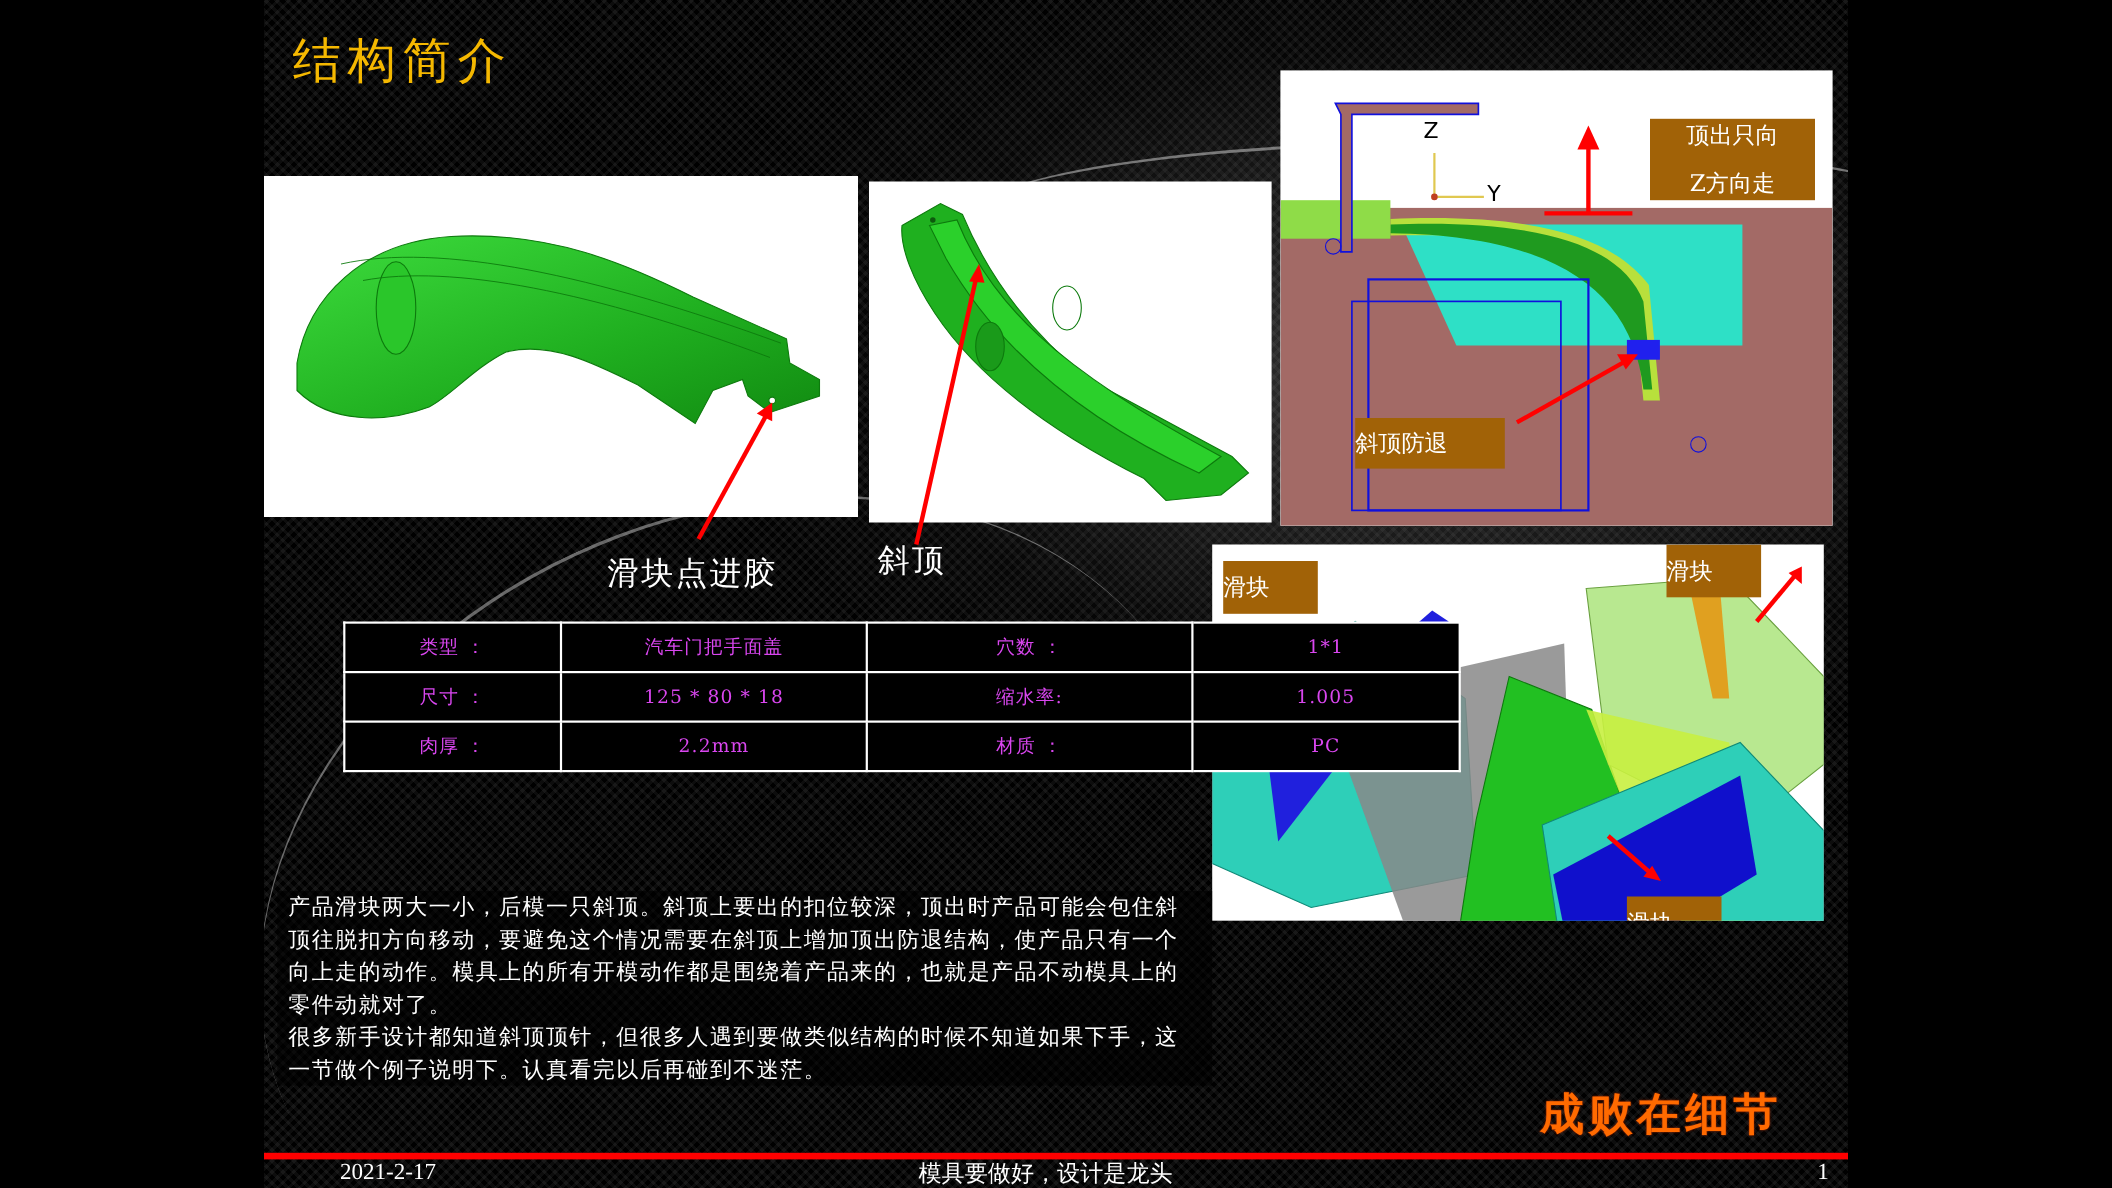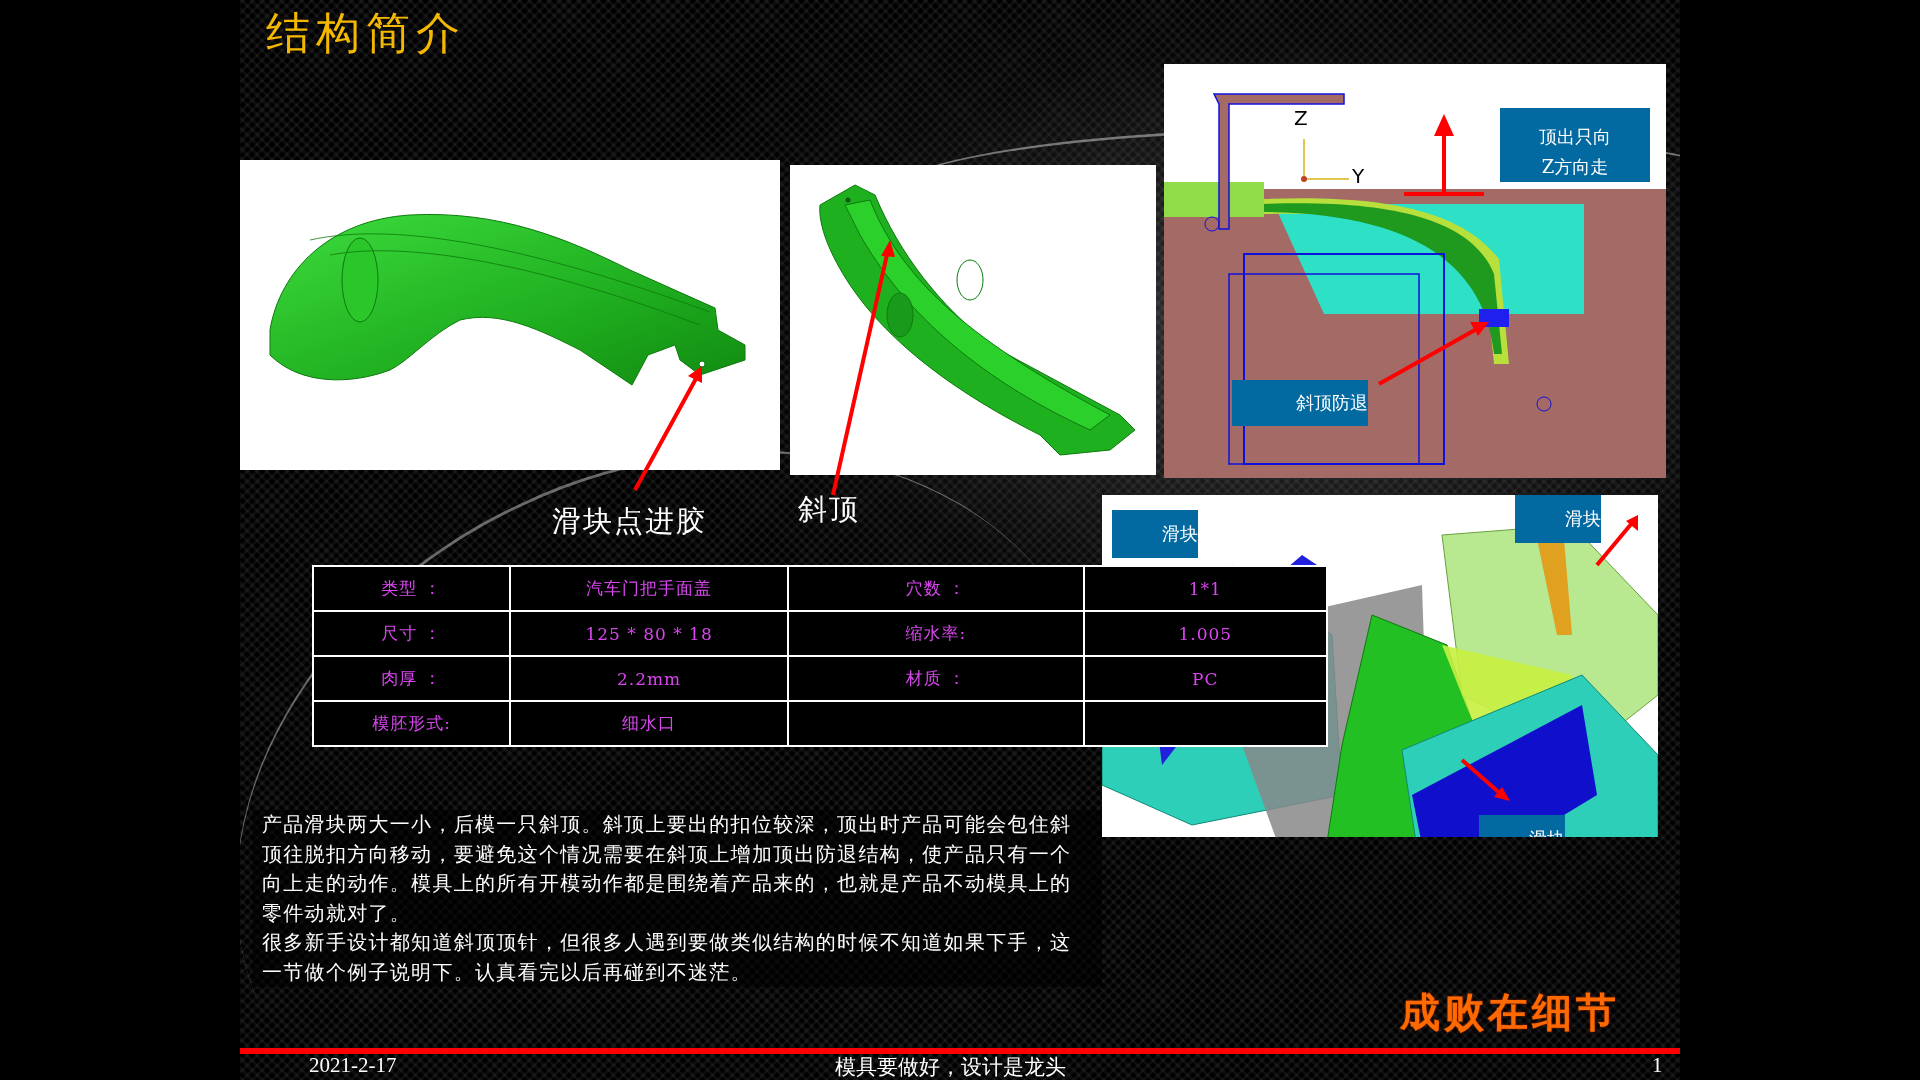--- a/index.html
+++ b/index.html
@@ -7,26 +7,26 @@
          font-family:"DejaVu Sans", sans-serif; color:#fff; }
   .slide { position:absolute; left:240px; top:0; width:1440px; height:1080px; background:#000; overflow:hidden; }
   
   .bg-carbon { position:absolute; left:0; top:0; width:1440px; height:1080px;
     background:
       radial-gradient(ellipse 900px 520px at 1050px 330px, rgba(150,150,150,0.35), rgba(40,40,40,0.15) 55%, rgba(0,0,0,0) 75%),
       repeating-linear-gradient(45deg, rgba(255,255,255,0.05) 0 3px, rgba(0,0,0,0) 3px 7px),
       repeating-linear-gradient(-45deg, rgba(255,255,255,0.05) 0 3px, rgba(0,0,0,0) 3px 7px);
   }
   .bg-sweep { position:absolute; border-radius:50%; border-top:3px solid rgba(220,220,220,0.7); }
-  .title { position:absolute; left:26px; top:4px; font-family:"DejaVu Serif", serif; font-size:44px; color:#f5b800; letter-spacing:6px; }
+  .title { position:absolute; left:26px; top:26px; font-family:"DejaVu Serif", serif; font-size:44px; color:#f5b800; letter-spacing:6px; }
   .slogan { position:absolute; right:60px; top:985px; font-family:"DejaVu Serif", serif; font-size:40px; font-weight:bold; color:#ff6a00; letter-spacing:4px;
             text-shadow:0 0 2px #c03000;margin-left:44px; }
   .pic { position:absolute; background:#fff; overflow:hidden; }
   .label-big { position:absolute; font-family:"DejaVu Serif", serif; font-size:29px; color:#fff; letter-spacing:2px; }
-  .tag { position:absolute; background:#0369a1; color:#fff; font-family:"DejaVu Serif", serif; font-size:18px; display:flex; align-items:center; justify-content:flex-end; text-align:center; line-height:30px; }
+  .tag { position:absolute; background:#a16207; color:#fff; font-family:"DejaVu Serif", serif; font-size:21px; display:flex; align-items:center; justify-content:space-between; text-align:center; line-height:30px; }
   table.spec { position:absolute; left:72px; top:565px; width:1016px; border-collapse:collapse; }
   table.spec td { border:2px solid #fff; height:41px; text-align:center; font-size:17px; color:#d946ef; font-family:"DejaVu Serif", serif; background:#000; letter-spacing:1px; }
   .para { position:absolute; left:12px; top:810px; width:830px; padding:0 10px; background:rgba(0,0,0,0.55);
           font-family:"DejaVu Serif", serif; font-size:20px; line-height:29.5px; color:#fff; letter-spacing:1.3px; }
   .para p { margin:0; }
   .footer-rule { position:absolute; left:0; top:1048px; width:1440px; height:6px; background:#ff0000; }
   .footer { position:absolute; top:1053px; font-family:"Liberation Serif", serif; font-size:21px; color:#fff; }
   svg { position:absolute; left:0; top:0; }
 </style>
 </head>
@@ -153,26 +153,20 @@
       <td>125 * 80 * 18</td>
       <td>缩水率:</td>
       <td>1.005</td>
     </tr>
     <tr>
       <td>肉厚 ：</td>
       <td>2.2mm</td>
       <td>材质 ：</td>
       <td>PC</td>
     </tr>
-    <tr>
-      <td>模胚形式:</td>
-      <td>细水口</td>
-      <td></td>
-      <td></td>
-    </tr>
   </tbody>
     </table>
 
   <div class="para">
     <p>产品滑块两大一小，后模一只斜顶。斜顶上要出的扣位较深，顶出时产品可能会包住斜顶往脱扣方向移动，要避免这个情况需要在斜顶上增加顶出防退结构，使产品只有一个向上走的动作。模具上的所有开模动作都是围绕着产品来的，也就是产品不动模具上的零件动就对了。</p>
     <p>很多新手设计都知道斜顶顶针，但很多人遇到要做类似结构的时候不知道如果下手，这一节做个例子说明下。认真看完以后再碰到不迷茫。</p>
   </div>
 
   <div class="slogan">成败在细节</div>
 

